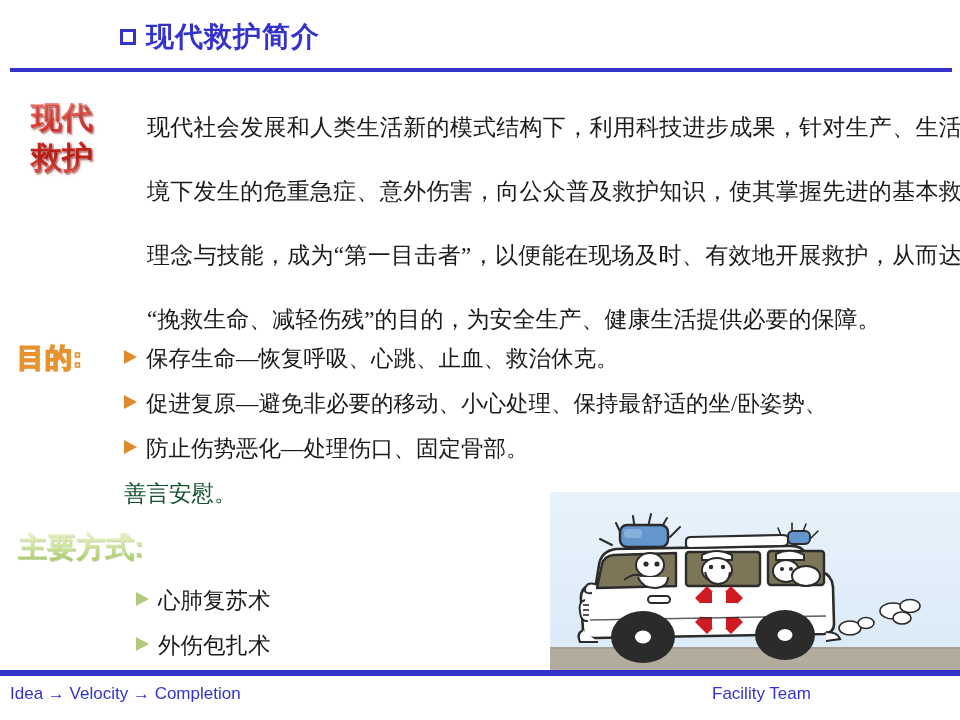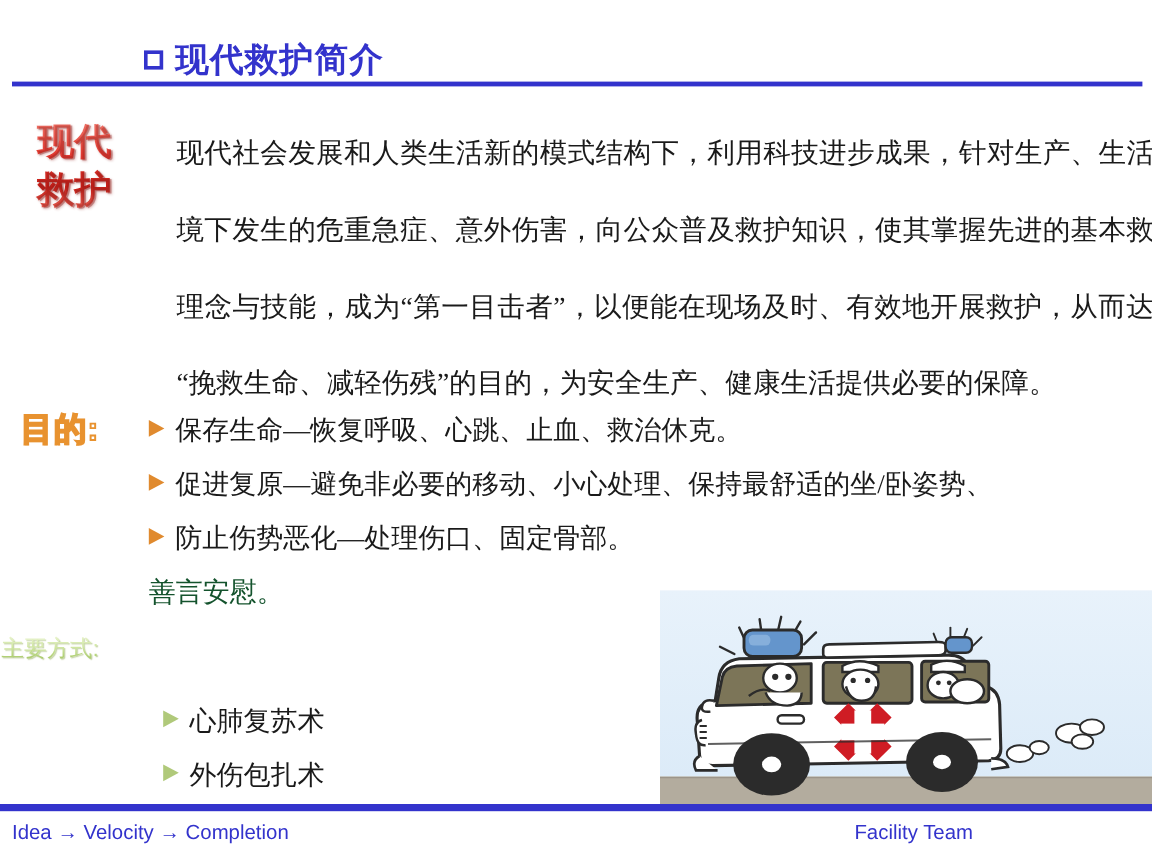--- a/index.html
+++ b/index.html
@@ -19,21 +19,20 @@
     height: 720px;
     background: #ffffff;
   }
 
   
   #title-bar {
     position: absolute;
     left: 0; top: 18px;
     width: 792px;
     height: 44px;
-    margin-top: 13px;
   }
   #slide-title {
     position: absolute;
     left: 120px; top: 0;
     font-family: "Liberation Sans", "DejaVu Sans", sans-serif;
     font-size: 28px;
     font-weight: bold;
     color: #3333cc;
     letter-spacing: 1px;
     white-space: nowrap;
@@ -131,24 +130,24 @@
     padding-left: 0;
     font-family: "Liberation Serif", "DejaVu Serif", serif;
     font-size: 22.5px;
     line-height: 45px;
     color: #14532d;
   }
 
   
   #wordart-fangshi {
     position: absolute;
-    left: 1px; top: 528px;
-    font-family: "Liberation Sans", "DejaVu Sans", sans-serif;
-    font-size: 19px;
-    font-weight: normal;
+    left: 18px; top: 528px;
+    font-family: "Liberation Sans", "DejaVu Sans", sans-serif;
+    font-size: 29px;
+    font-weight: bold;
     letter-spacing: 0px;
     white-space: nowrap;
     color: #cde39a;
     background: linear-gradient(180deg, #eef7d6 0%, #cfe6a0 45%, #aacb6c 80%, #e7f3cd 100%);
     -webkit-background-clip: text;
     background-clip: text;
     -webkit-text-fill-color: transparent;
     filter: drop-shadow(1px 1px 0.6px rgba(150,175,95,0.55));
   }
 

